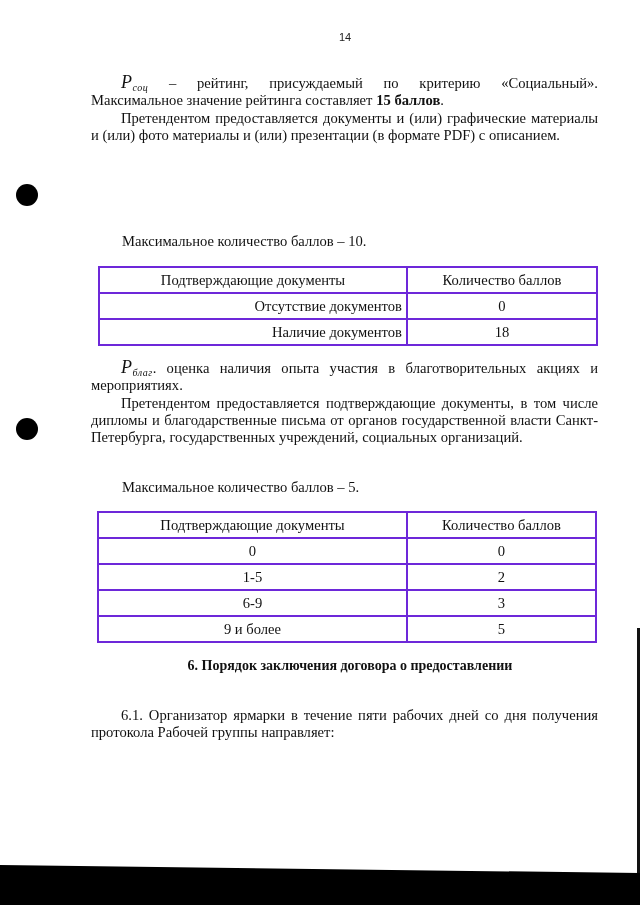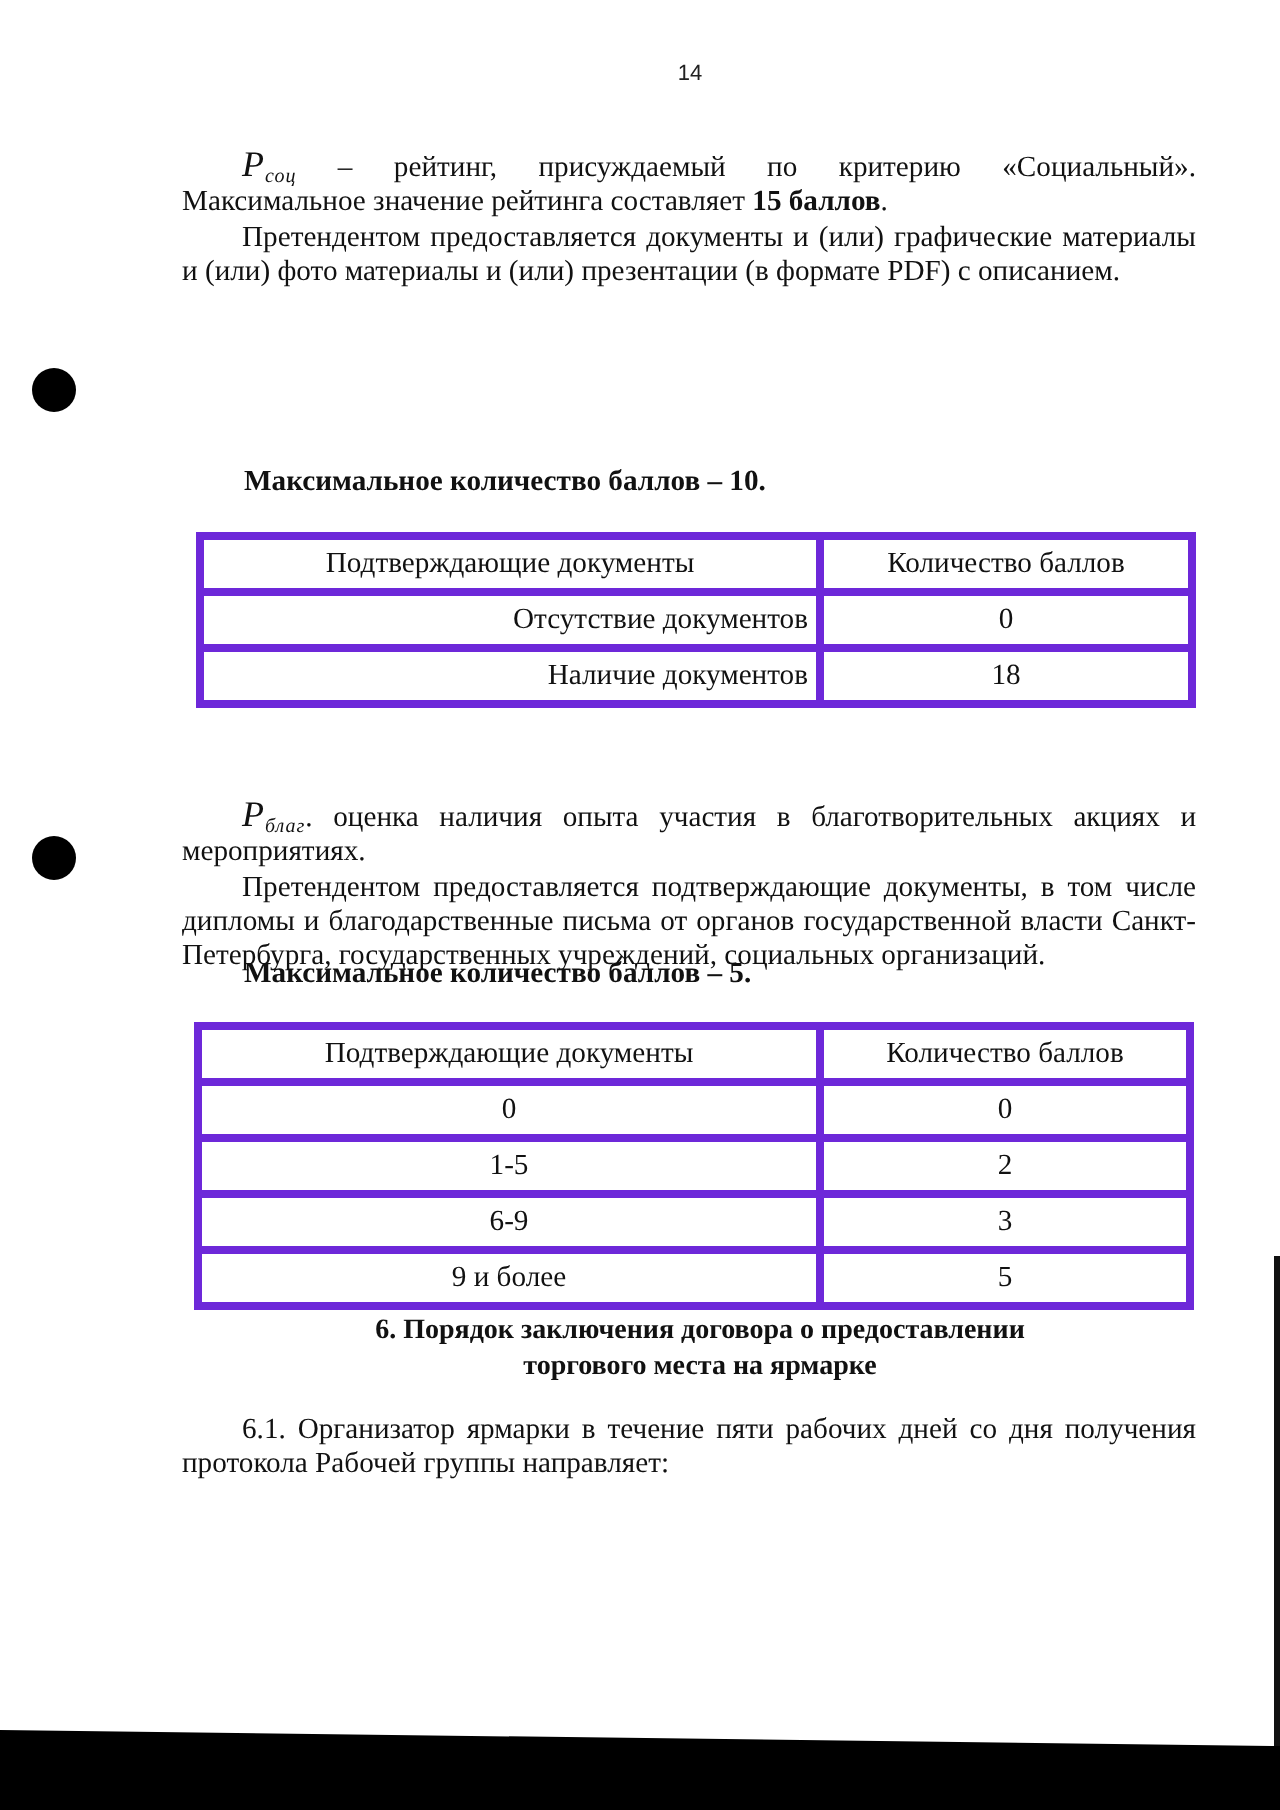--- a/index.html
+++ b/index.html
@@ -53,30 +53,30 @@
     .var sub {
       font-size: 10px;
       vertical-align: -3px;
       line-height: 0;
     }
     .spread { text-align-last: justify; }
     b { font-weight: bold; }
     .maxline {
       position: absolute;
       left: 122px;
-      font-weight: bold;
+      font-weight: normal;
       font-size: 14.6px;
     }
     table.doc-table {
       position: absolute;
       border-collapse: collapse;
       font-size: 14.6px;
     }
     table.doc-table td {
-      border: 4px solid #6d28d9;
+      border: 2px solid #6d28d9;
       padding: 0 4px;
       height: 24px;
       line-height: 24px;
     }
     td.c { text-align: center; }
     td.l { text-align: right; }
     .heading {
       position: absolute;
       top: 657px;
       left: 80px;
@@ -133,21 +133,21 @@
     <td class="l">Отсутствие документов</td>
     <td class="c">0</td>
   </tr>
   <tr>
     <td class="l">Наличие документов</td>
     <td class="c">18</td>
   </tr>
 </tbody>
   </table>
 
-<div class="block" style="top:359px;margin-top:40px;">
+<div class="block" style="top:359px;">
   <p class="para">
     <span class="var"><span>P</span><sub>благ</sub></span><span>. оценка наличия опыта участия в благотворительных акциях и мероприятиях.</span>
   </p>
   <p class="para">Претендентом предоставляется подтверждающие документы, в том числе дипломы и благодарственные письма от органов государственной власти Санкт-Петербурга, государственных учреждений, социальных организаций.</p>
 </div>
 
 <div class="maxline" style="top:479px;">Максимальное количество баллов – 5.</div>
 
 <table class="doc-table" style="left:97px; top:511px; width:500px;">
   <tbody>
@@ -169,21 +169,20 @@
   </tr>
   <tr>
     <td class="c">9 и более</td>
     <td class="c">5</td>
   </tr>
 </tbody>
   </table>
 
 <div class="heading">
   <div>6. Порядок заключения договора о предоставлении</div>
-  <div>торгового места на ярмарке</div>
 </div>
 
 <div class="block" style="top:707px;">
   <p class="para">6.1. Организатор ярмарки в течение пяти рабочих дней со дня получения протокола Рабочей группы направляет:</p>
 </div>
 
 <div class="right-edge"></div>
 <div class="bottom-band-left"></div>
 
 </body></html>

